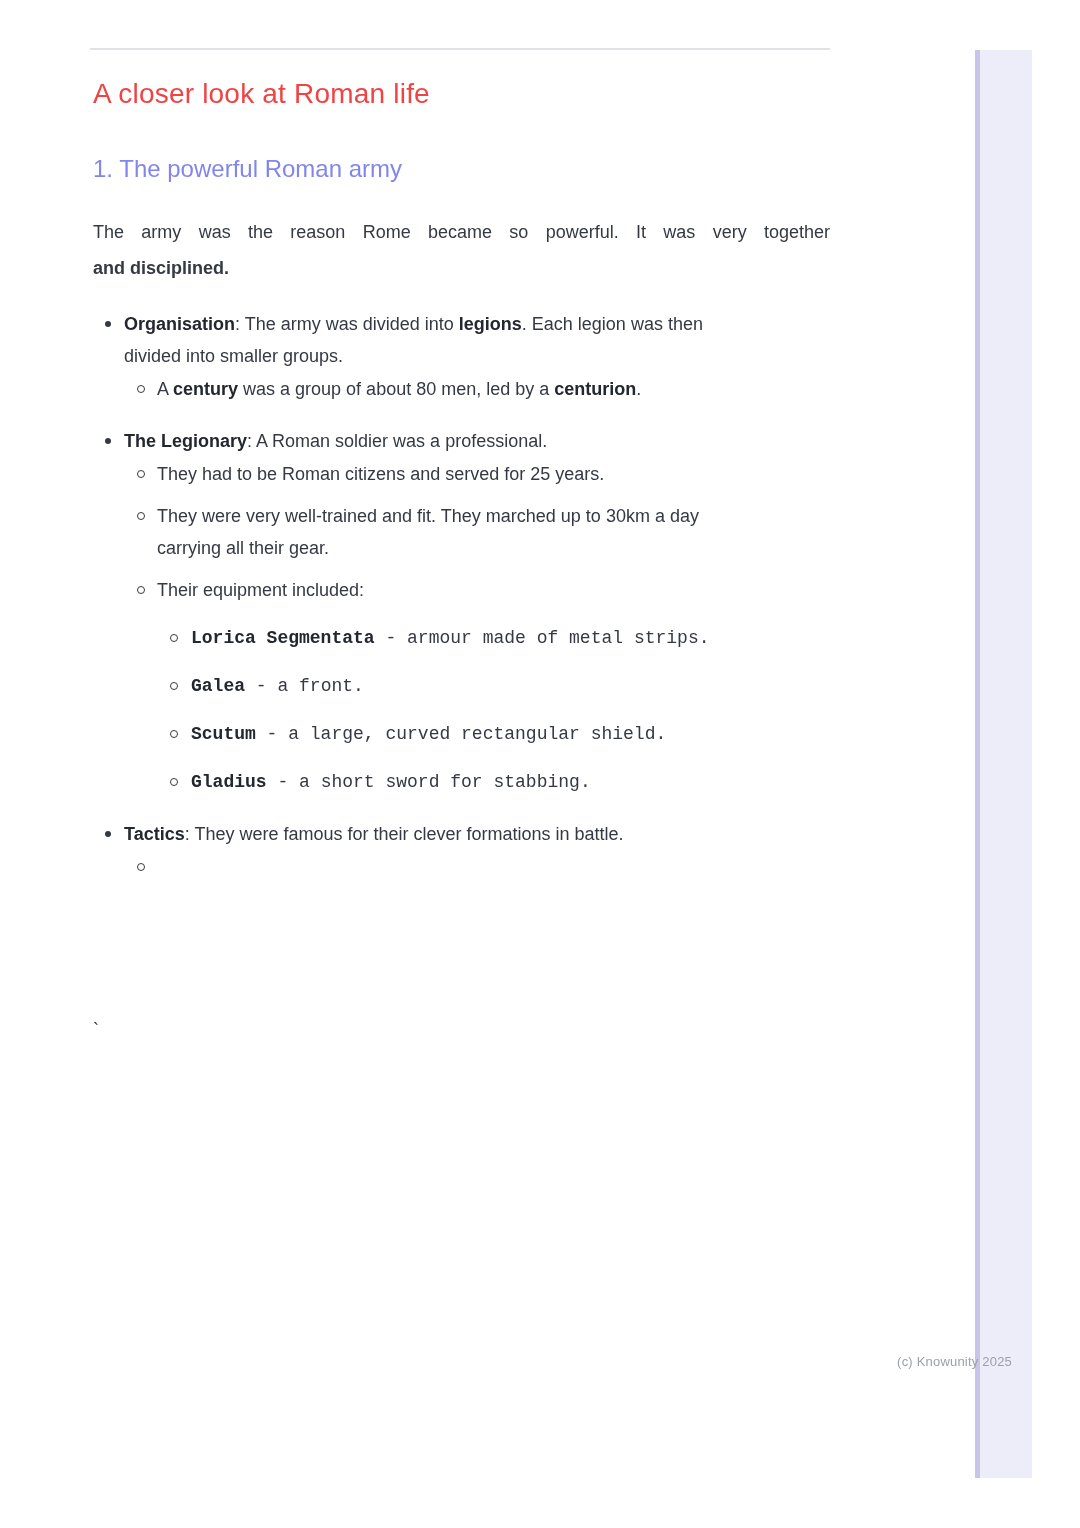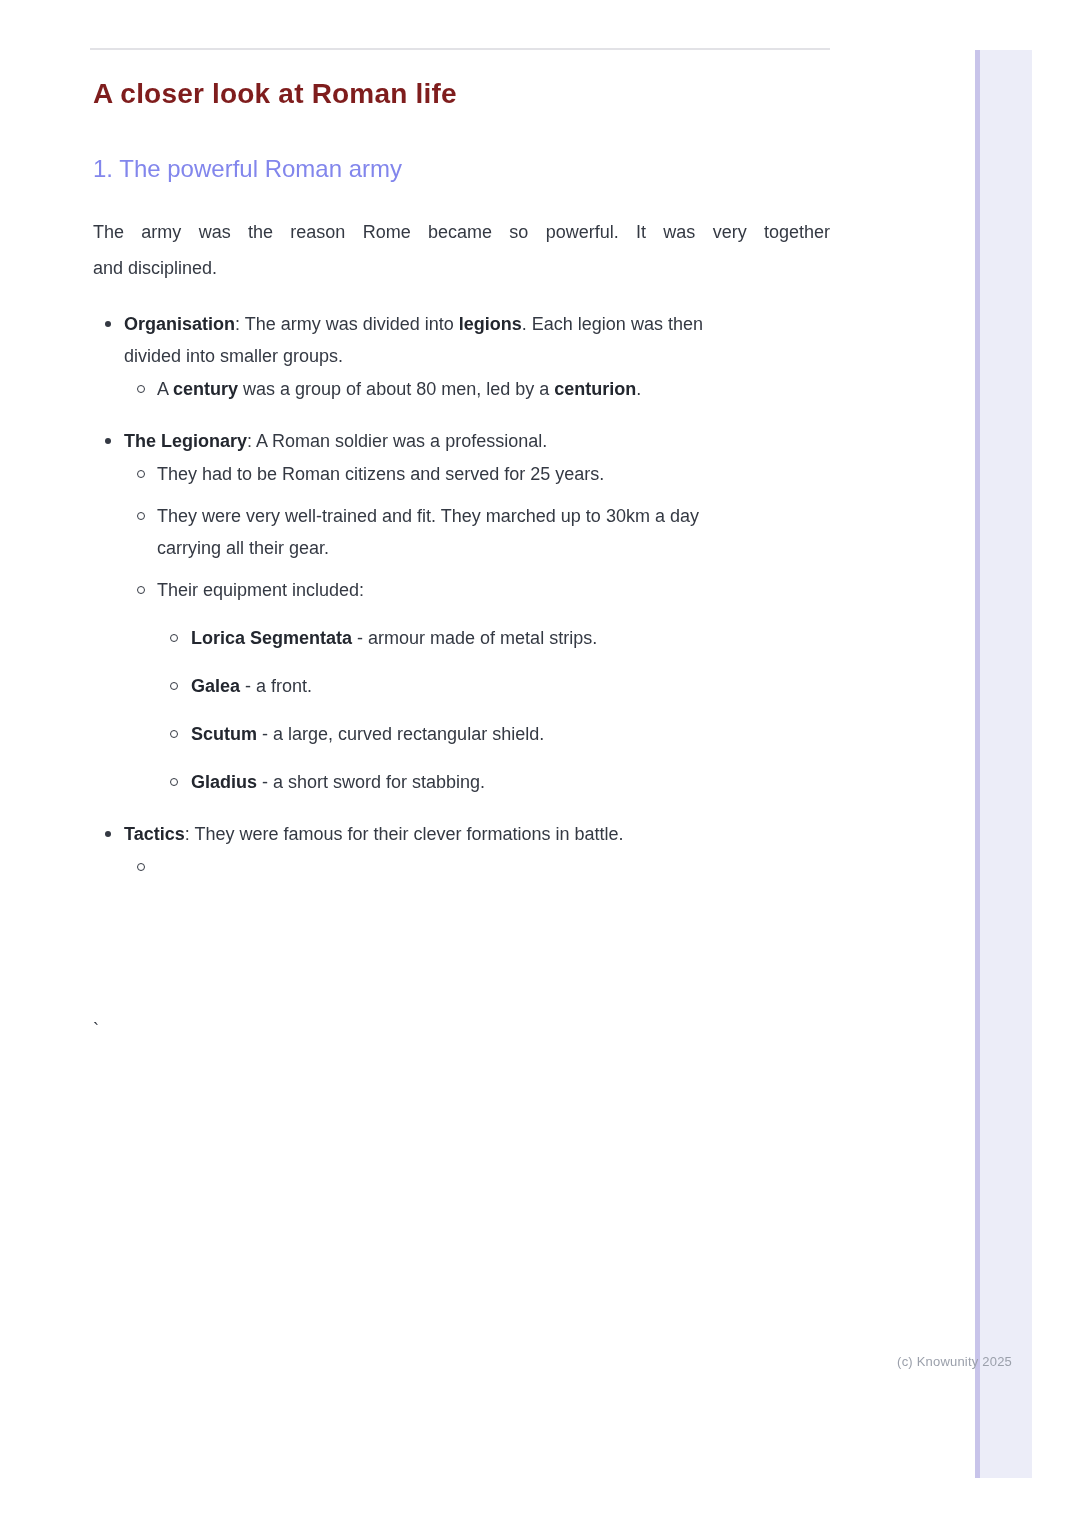--- a/index.html
+++ b/index.html
@@ -33,57 +33,57 @@
     position: absolute;
     left: 93px; top: 50px;
     width: 737px;
     z-index: 2;
   }
 
   h1.page-title {
     margin: 26px 0 0 0;
     font-size: 28px;
     line-height: 36px;
-    font-weight: 700;
+    font-weight: 400;
     letter-spacing: 0.2px;
-    color: #7f1d1d;
+    color: #ef4444;
   }
 
   h2.section-heading {
     margin: 42px 0 0 0;
     font-size: 24px;
     line-height: 30px;
     font-weight: 400;
     color: #8286ec;
   }
 
   .intro {
     margin: 30px 0 0 0;
     font-size: 18px;
     line-height: 36px;
     color: #343943;
   }
   .intro .jline { display: block; text-align: justify; text-align-last: justify; }
-  .intro .lline { display: block; }
+  .intro .lline { display: block; font-weight: bold; }
 
   ul.l1 {
     list-style: none;
     margin: 22px 0 0 0; padding: 0;
     font-size: 18px;
     line-height: 32px;
   }
   ul.l1 > li { position: relative; padding-left: 31px; margin-top: 20px; }
   ul.l1 > li:first-child { margin-top: 8px; }
 
   ul.l2 { list-style: none; margin: 1px 0 0 0; padding: 0; }
   ul.l2 > li { position: relative; padding-left: 33px; margin-top: 10px; }
   ul.l2 > li:first-child { margin-top: 1px; }
 
   ul.l3 { list-style: none; margin: 11px 0 0 0; padding: 0; }
-  ul.l3 > li { position: relative; padding-left: 34px; margin-top: 16px; }
+  ul.l3 > li { position: relative; padding-left: 34px; margin-top: 16px; font-family: Liberation Mono, monospace; }
 
   .marker { position: absolute; display: inline-block; }
   .dot {
     left: 12px; top: 13px;
     width: 6px; height: 6px;
     border-radius: 50%;
     background: #343943;
   }
   .ring {
     left: 13px; top: 12px;

